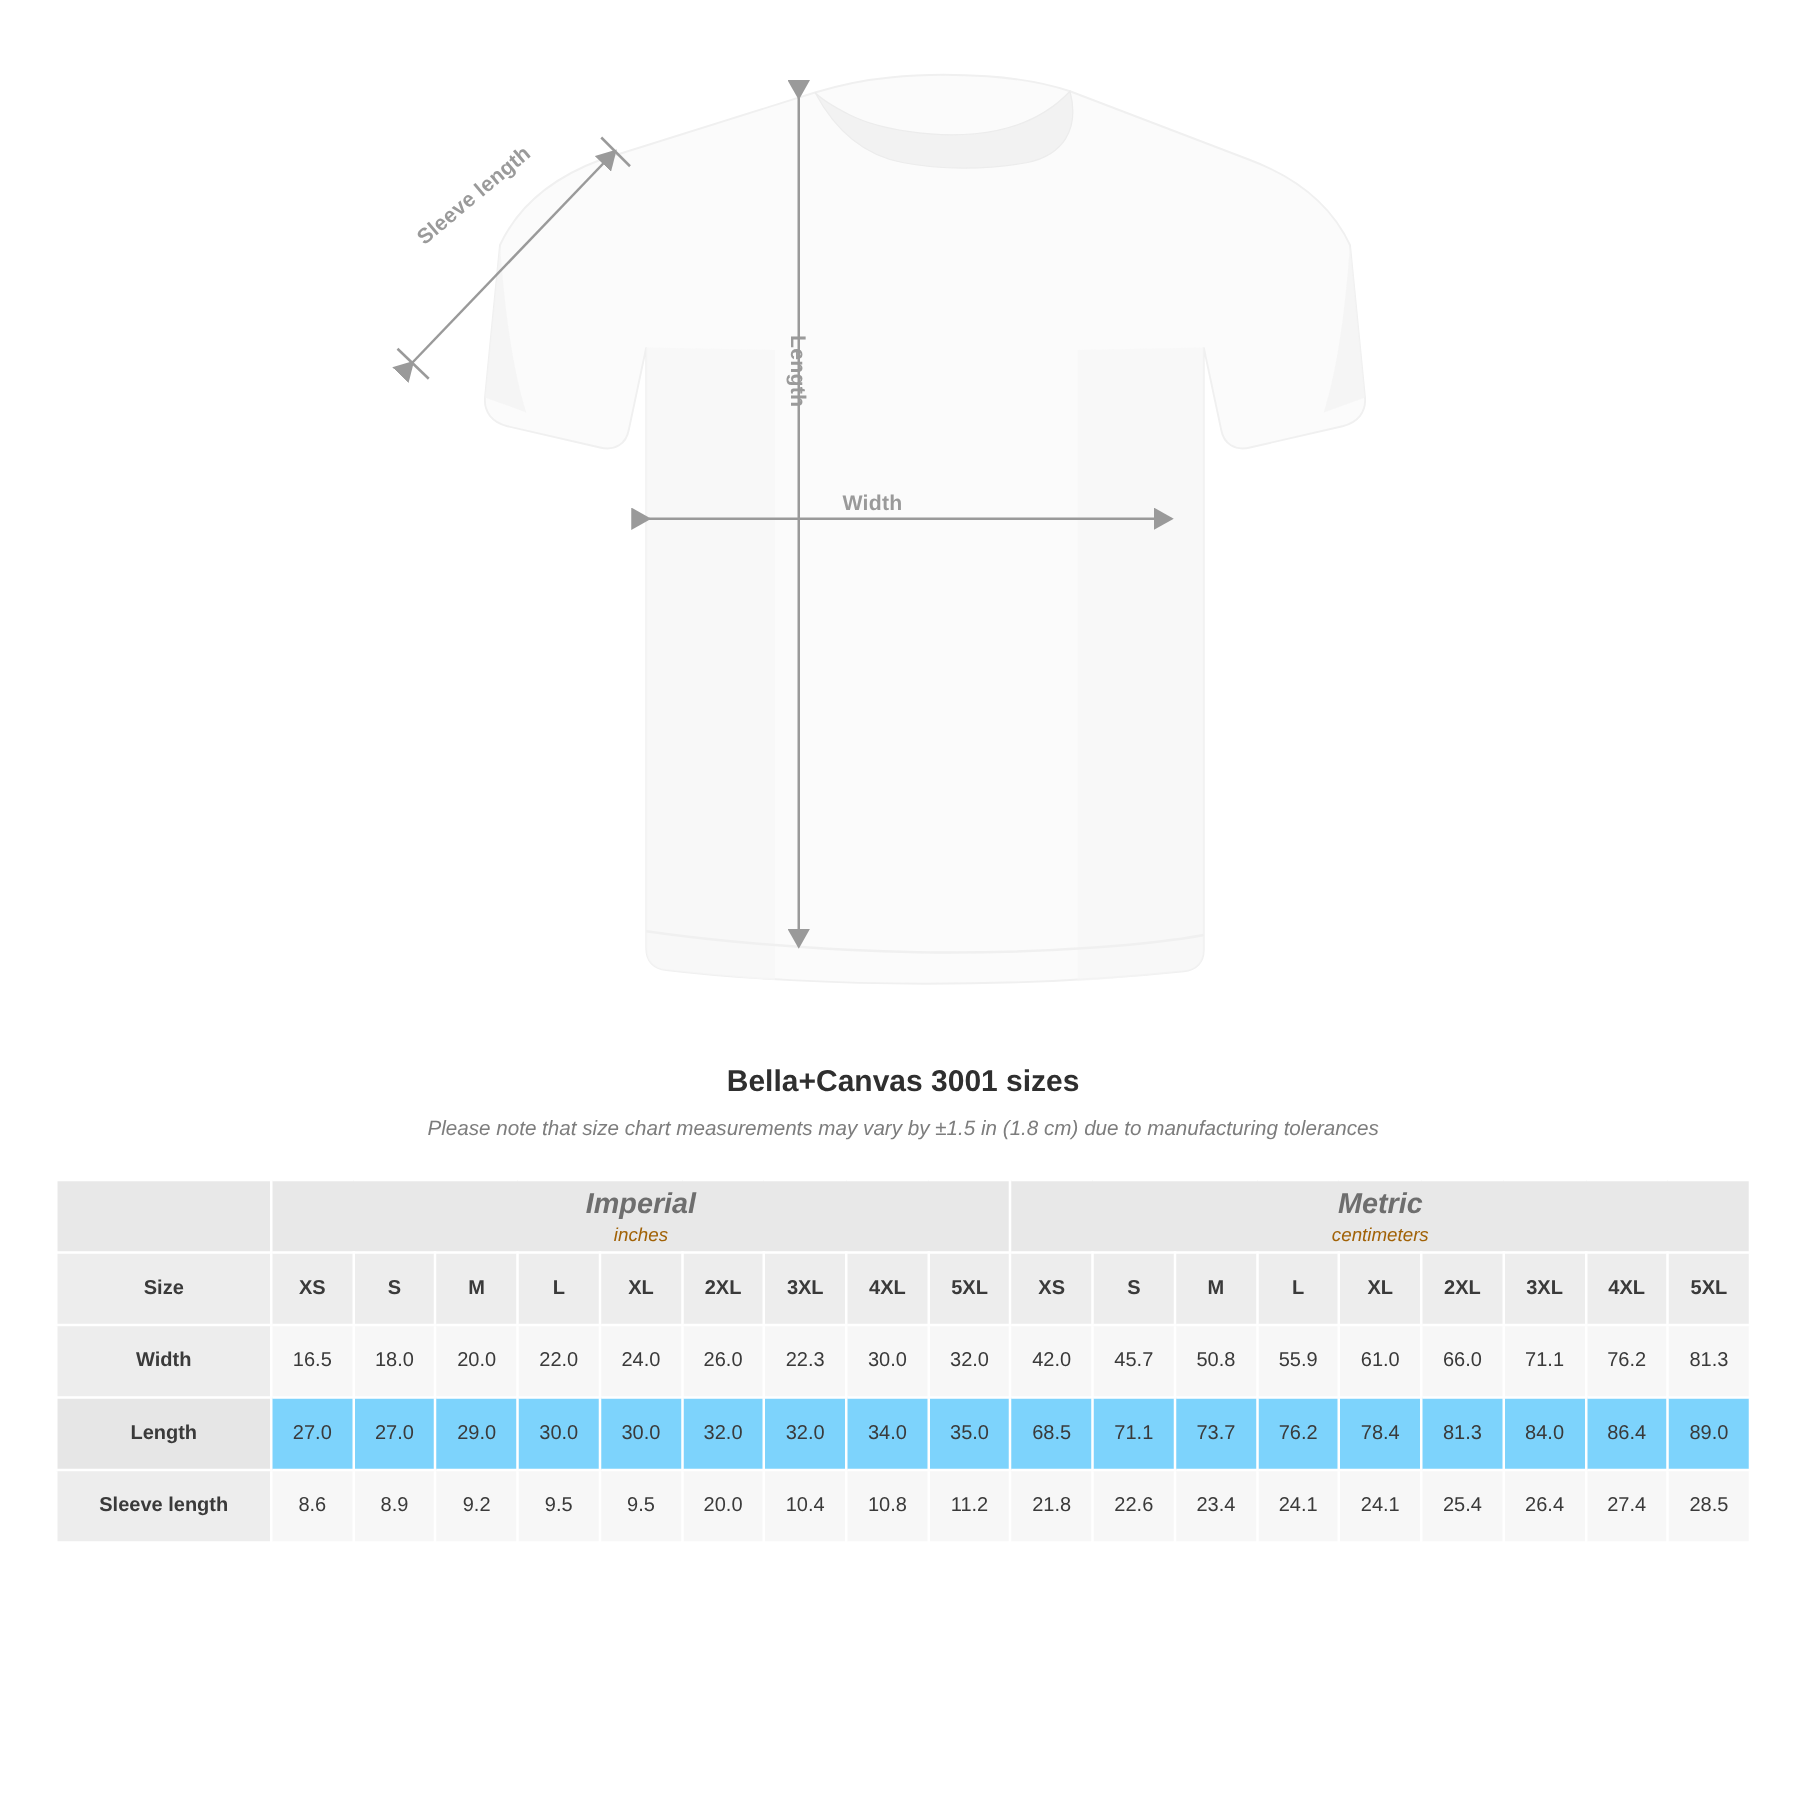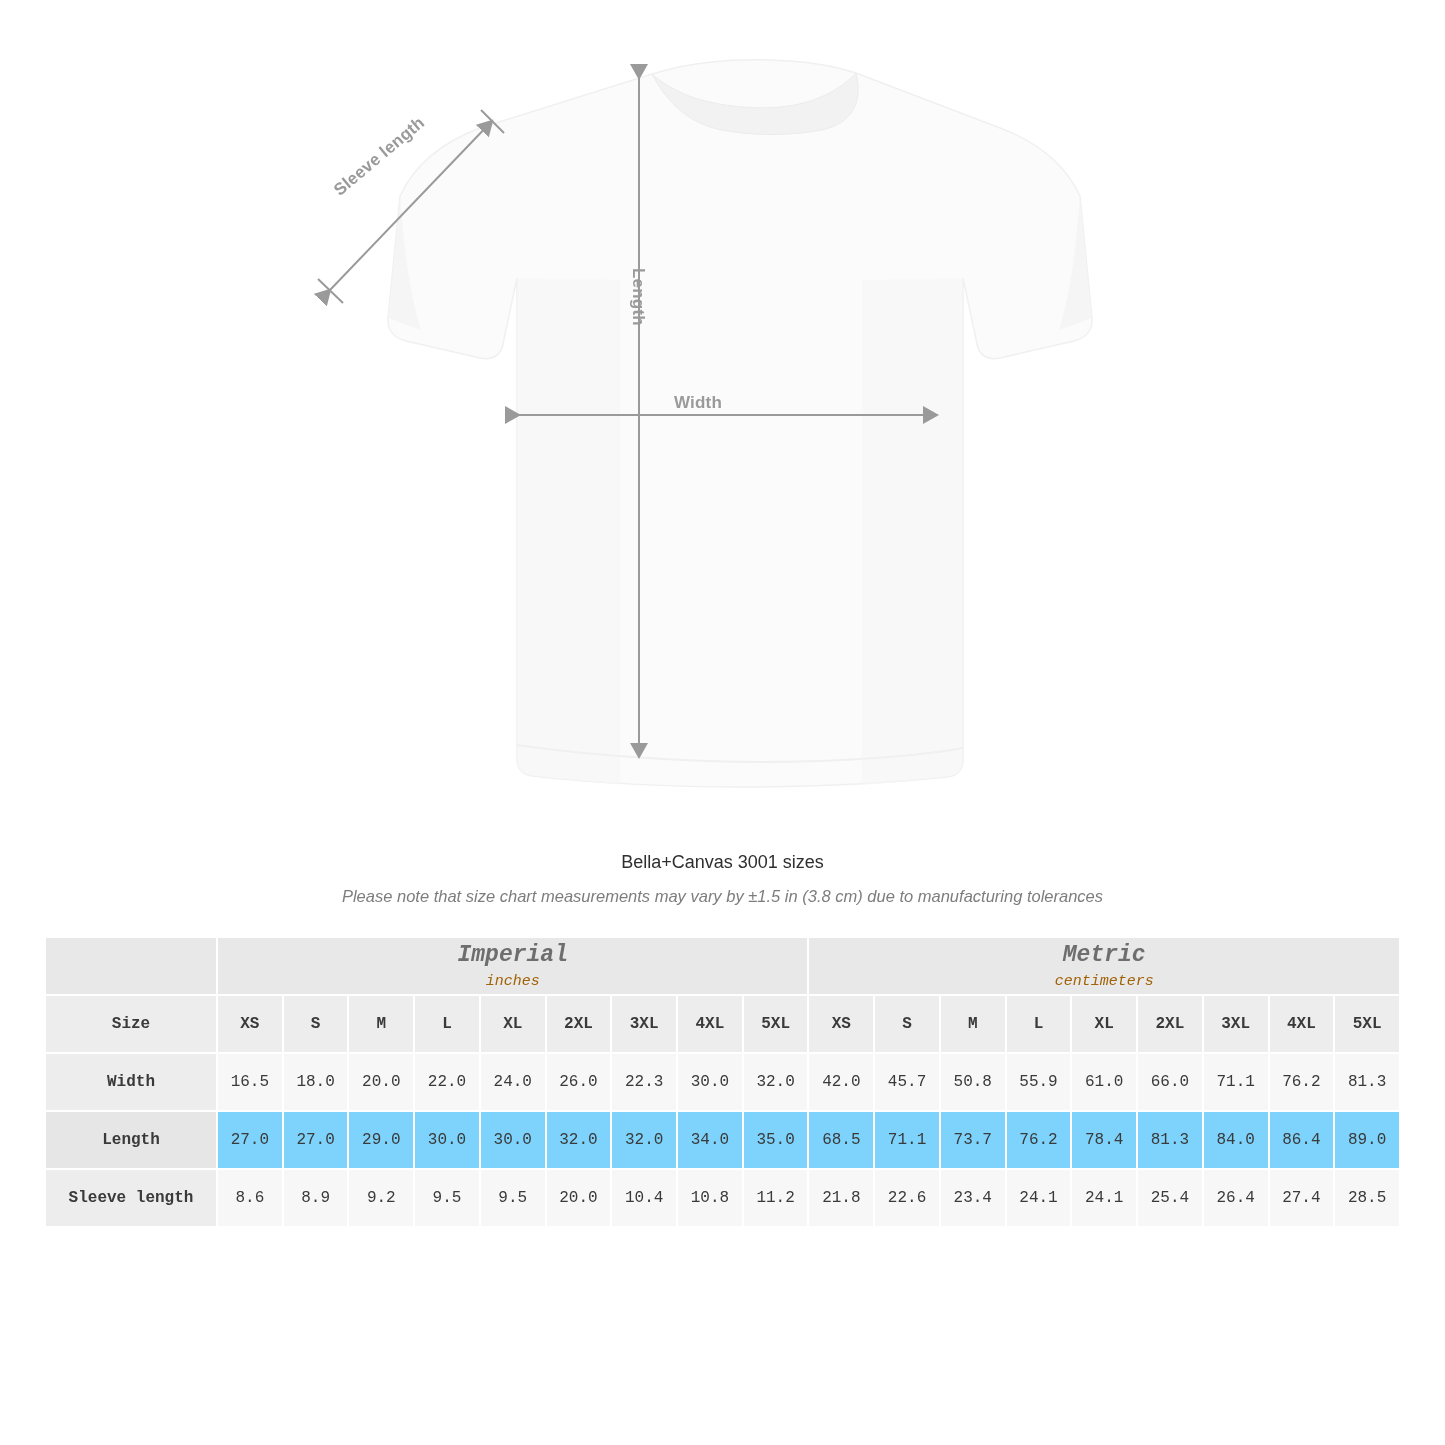--- a/index.html
+++ b/index.html
@@ -50,36 +50,35 @@
     left: 674px;
     top: 393px;
   }
 
   
   .title-block {
     text-align: center;
     padding-top: 32px;
   }
   .chart-title {
-    font-size: 18px;
-    font-weight: normal;
+    font-size: 24px;
+    font-weight: bold;
     color: #2f2f2f;
     margin: 0;
   }
   .chart-note {
     font-size: 16.5px;
     font-style: italic;
     color: #7d7d7d;
     margin: 14px 0 0 0;
   }
 
   
   .table-wrap {
     padding: 30px 44px 0 44px;
-    font-family: Liberation Mono, monospace;
   }
   table.size-table {
     border-collapse: collapse;
     width: 1357px;
     table-layout: fixed;
   }
   table.size-table td,
   table.size-table th {
     border: 2px solid #ffffff;
     text-align: center;
@@ -203,21 +202,21 @@
     </g>
   </svg>
 
   <div class="dim-label label-sleeve">Sleeve length</div>
   <div class="dim-label label-length">Length</div>
   <div class="dim-label label-width">Width</div>
 </div>
 
 <div class="title-block">
   <h1 class="chart-title">Bella+Canvas 3001 sizes</h1>
-  <p class="chart-note">Please note that size chart measurements may vary by ±1.5 in (3.8 cm) due to manufacturing tolerances</p>
+  <p class="chart-note">Please note that size chart measurements may vary by ±1.5 in (1.8 cm) due to manufacturing tolerances</p>
 </div>
 
 <div class="table-wrap">
   <table class="size-table">
     <tbody>
       <tr>
         <td class="unit-head corner-cell first-col"></td>
         <td class="unit-head" colspan="9">
           <div class="unit-name">Imperial</div>
           <div class="unit-sub">inches</div>

